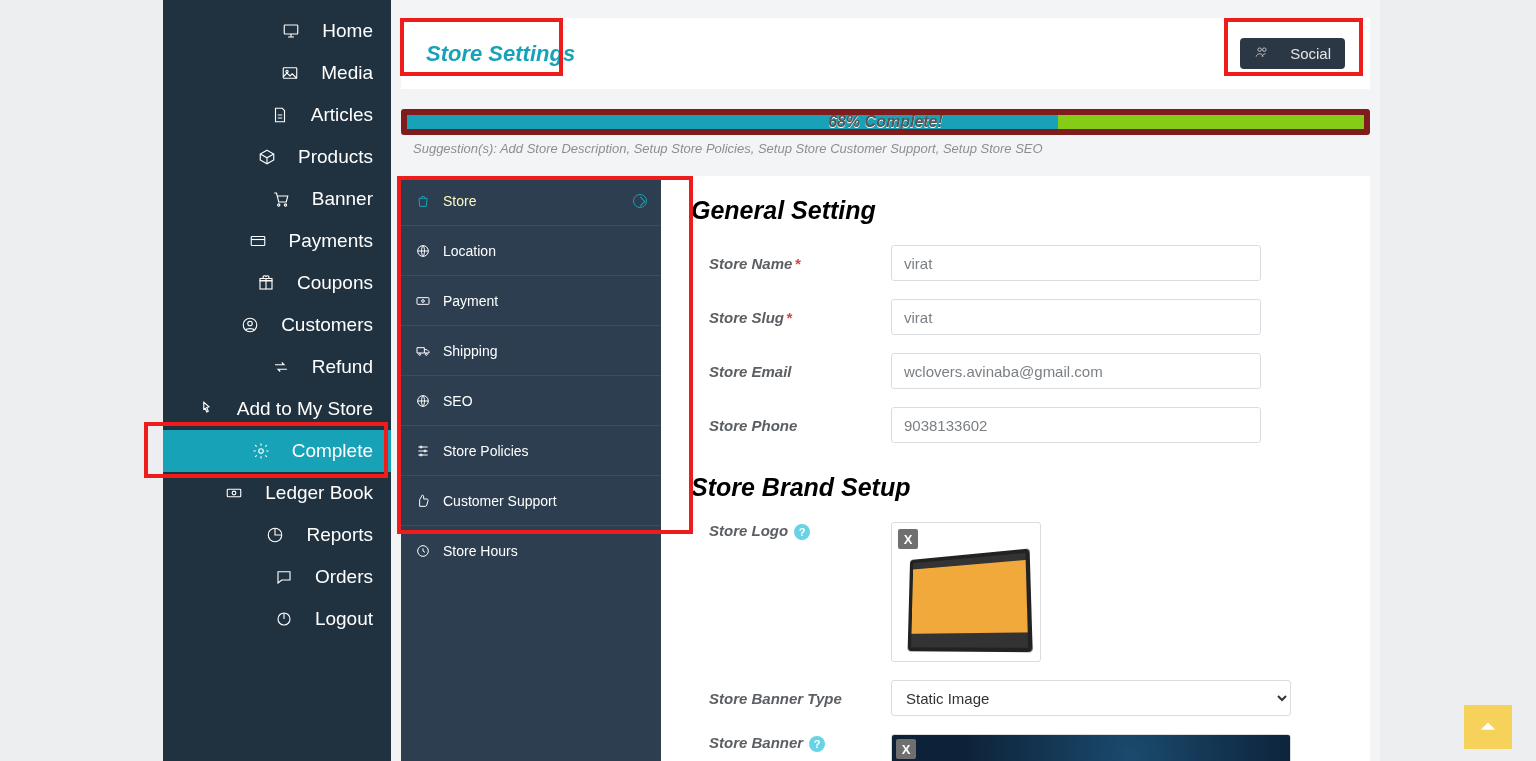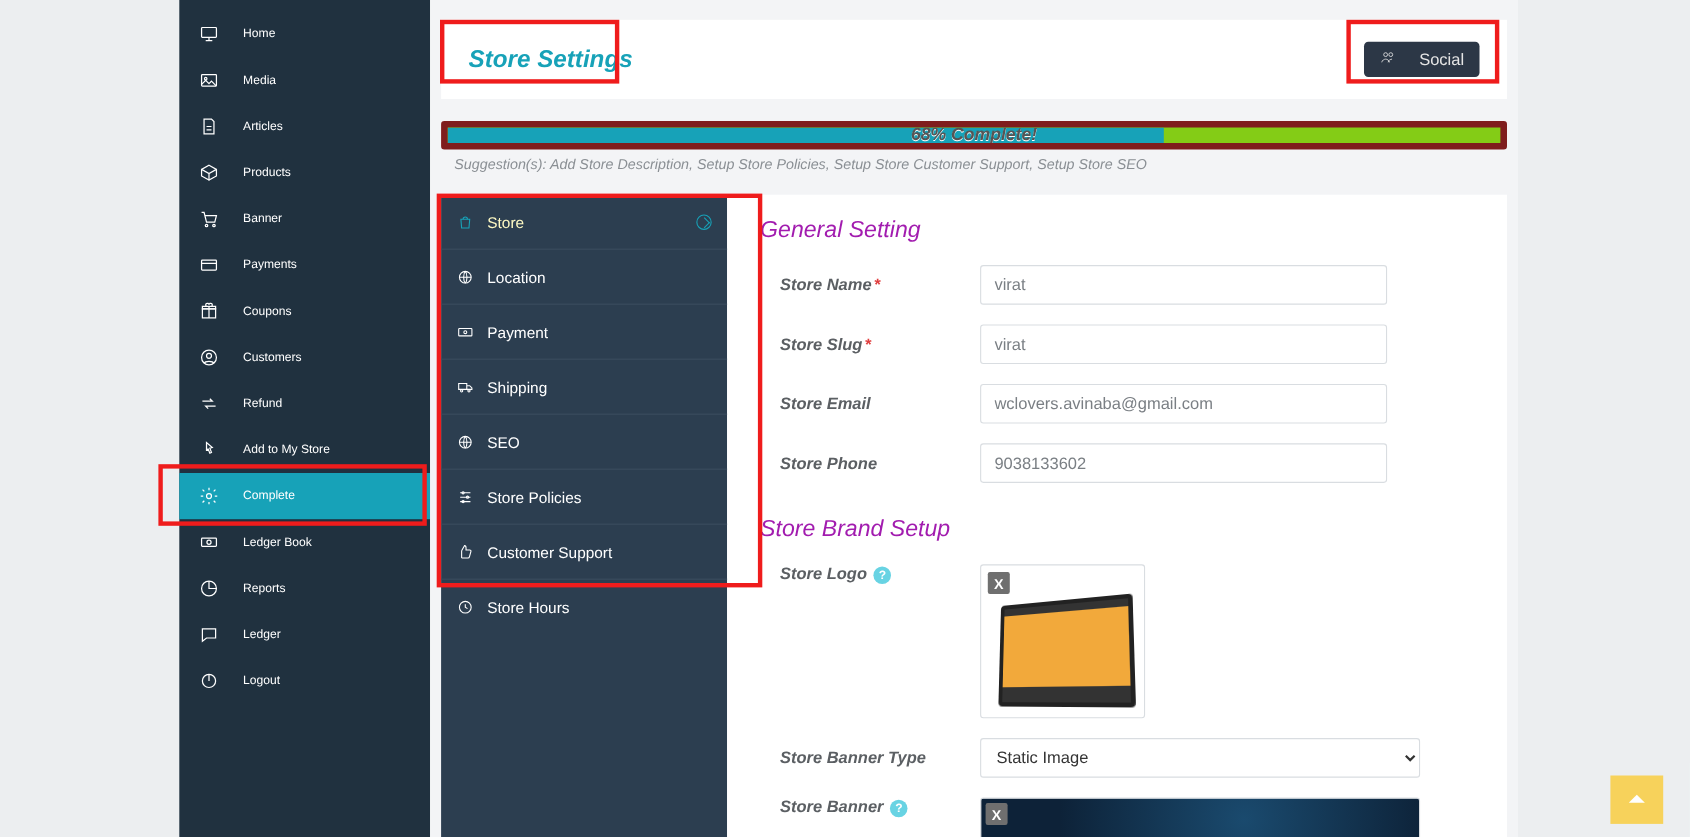--- a/index.html
+++ b/index.html
@@ -6,21 +6,21 @@
   html, body { width: 1536px; height: 761px; background: #eceef0; overflow: hidden; }
   body { position: relative; }
 
   
   .sidebar {
     position: absolute; left: 163px; top: 0; width: 228px; height: 100%;
     background: #20313f;
   }
   .sidebar-item {
     display: flex; align-items: center; height: 42px; padding: 0 18px;
-    color: #fff; font-size: 11px; cursor: pointer;
+    color: #fff; font-size: 19px; cursor: pointer; justify-content: flex-end;
   }
   .sidebar-item.active { background: #17a2b8; }
   .sidebar-icon { width: 18px; height: 18px; margin-right: 22px; color: #fff; display:inline-flex; align-items:center; justify-content:center;}
   .sidebar-icon svg { width:18px; height:18px; stroke:#fff; fill:none; stroke-width:1.5; }
 
   
   .content {
     position: absolute; left: 391px; top: 0; right:156px; bottom:0;
     background: #f3f4f6;
   }
@@ -62,21 +62,21 @@
   .sub-icon svg { width:16px; height:16px; stroke:#fff; fill:none; stroke-width:1.5;}
   .sub-badge {
     position:absolute; right:14px; top:50%; transform:translateY(-50%);
     width:14px; height:14px; border:1.5px solid #17a2b8; border-radius:50%;
   }
   .sub-badge::before {
     content:""; position:absolute; left:3px; top:3px; width:6px; height:6px; border:1.5px solid #17a2b8; border-top:none; border-right:none; transform:rotate(-135deg);
   }
 
   .form-area { flex:1; background:#fff; padding:20px 30px;}
-  .section-title { color:#a21caf; font-style:italic; font-weight:400; font-size:21px; margin-bottom:20px;}
+  .section-title { color:#000000; font-style:italic; font-weight:700; font-size:25px; margin-bottom:20px;}
   .form-row { display:flex; align-items:center; margin-bottom:18px;}
   .form-row.top { align-items:flex-start;}
   .form-label { width:200px; font-style:italic; font-weight:700; color:#5b5f63; font-size:15px; padding-left:18px;}
   .form-label .req { color:#e04040; margin-left:2px;}
   .help-dot {
     display:inline-flex; width:16px; height:16px; border-radius:50%; background:#68d3e3;
     color:#fff; font-size:11px; font-weight:700; align-items:center; justify-content:center; margin-left:6px;
     font-style:normal;
   }
   .form-input {
@@ -247,21 +247,21 @@
         </svg>
       </span>
     <span>Reports</span>
   </div>
   <div class="sidebar-item">
     <span class="sidebar-icon">
         <svg viewBox="0 0 24 24">
           <path d="M4 5h16v11H9l-5 4z"></path>
         </svg>
       </span>
-    <span>Ledger</span>
+    <span>Orders</span>
   </div>
   <div class="sidebar-item">
     <span class="sidebar-icon">
         <svg viewBox="0 0 24 24">
           <circle cx="12" cy="12" r="8"></circle>
           <path d="M12 4v8"></path>
         </svg>
       </span>
     <span>Logout</span>
   </div>

